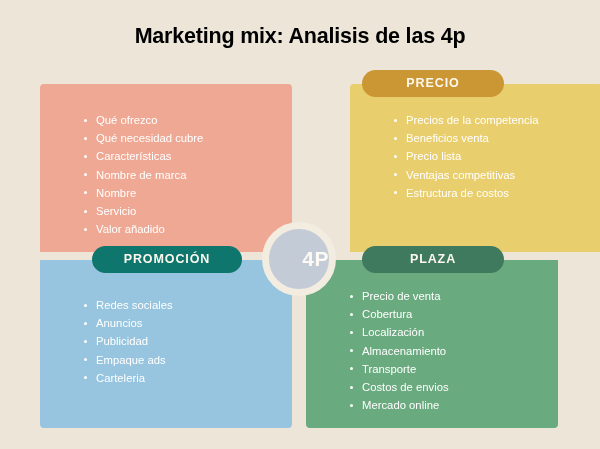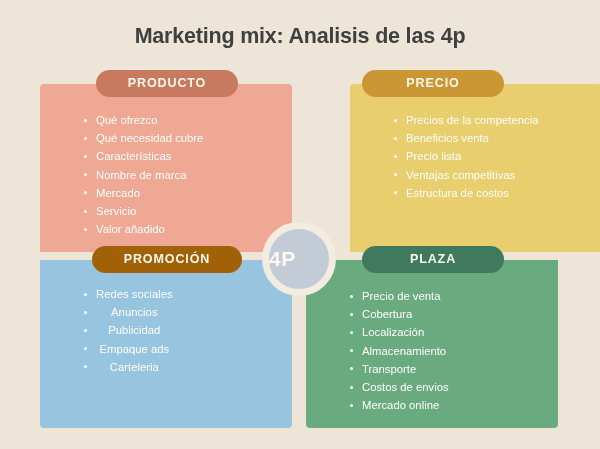--- a/index.html
+++ b/index.html
@@ -20,21 +20,21 @@
     background: #ece5d8;
   }
   .title {
     position: absolute;
     left: 0;
     top: 24px;
     width: 600px;
     text-align: center;
     font-size: 21.5px;
     font-weight: bold;
-    color: #404040;
+    color: #000000;
     letter-spacing: -0.2px;
   }
   .grid {
     position: absolute;
     left: 40px;
     top: 84px;
     width: 518px;
     height: 344px;
   }
   .quad {
@@ -89,21 +89,21 @@
   .pill-precio {
     left: 322px;
     top: -14px;
     width: 142px;
     background: #cb9734;
   }
   .pill-promocion {
     left: 52px;
     top: 162px;
     width: 150px;
-    background: #a16207;
+    background: #0f766e;
   }
   .pill-plaza {
     left: 322px;
     top: 162px;
     width: 142px;
     background: #3f7a5e;
   }
   .list {
     position: absolute;
     margin: 0;
@@ -123,35 +123,35 @@
     position: absolute;
     left: 2px;
     top: 7.5px;
     width: 3px;
     height: 3px;
     border-radius: 50%;
     background: #ffffff;
   }
   .list-producto { left: 42px; top: 27px; }
   .list-precio   { left: 42px; top: 27px; }
-  .list-promocion{ left: 42px; top: 25px; text-align: center; }
+  .list-promocion{ left: 42px; top: 36px; }
   .list-plaza    { left: 42px; top: 27px; }
   .center-badge {
     position: absolute;
     left: 222px;
     top: 138px;
     width: 74px;
     height: 74px;
     border-radius: 50%;
     background: #c3cbd6;
     border: 7px solid #f2ece1;
     box-sizing: border-box;
     display: flex;
     align-items: center;
-    justify-content: flex-start;
+    justify-content: flex-end;
   }
   .center-badge span {
     font-size: 21px;
     font-weight: bold;
     color: #fdfaf3;
     letter-spacing: 0.5px;
   }
 </style>
 </head>
 <body>
@@ -161,21 +161,21 @@
   <div class="title">Marketing mix: Analisis de las 4p</div>
 
   <div class="grid">
 
     <div class="quad q-producto">
       <ul class="list list-producto">
           <li>Qué ofrezco</li>
           <li>Qué necesidad cubre</li>
           <li>Características</li>
           <li>Nombre de marca</li>
-          <li>Mercado</li>
+          <li>Nombre</li>
           <li>Servicio</li>
           <li>Valor añadido</li>
         </ul>
     </div>
 
     <div class="quad q-precio">
       <ul class="list list-precio">
           <li>Precios de la competencia</li>
           <li>Beneficios venta</li>
           <li>Precio lista</li>
@@ -199,21 +199,20 @@
           <li>Precio de venta</li>
           <li>Cobertura</li>
           <li>Localización</li>
           <li>Almacenamiento</li>
           <li>Transporte</li>
           <li>Costos de envios</li>
           <li>Mercado online</li>
         </ul>
     </div>
 
-    <div class="pill pill-producto">PRODUCTO</div>
     <div class="pill pill-precio">PRECIO</div>
     <div class="pill pill-promocion">PROMOCIÓN</div>
     <div class="pill pill-plaza">PLAZA</div>
 
     <div class="center-badge">
       <span>4P</span>
     </div>
 
   </div>
 </div>

